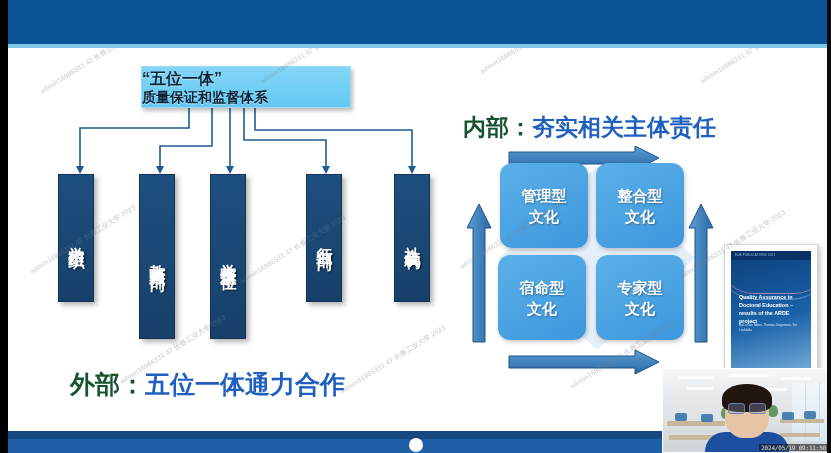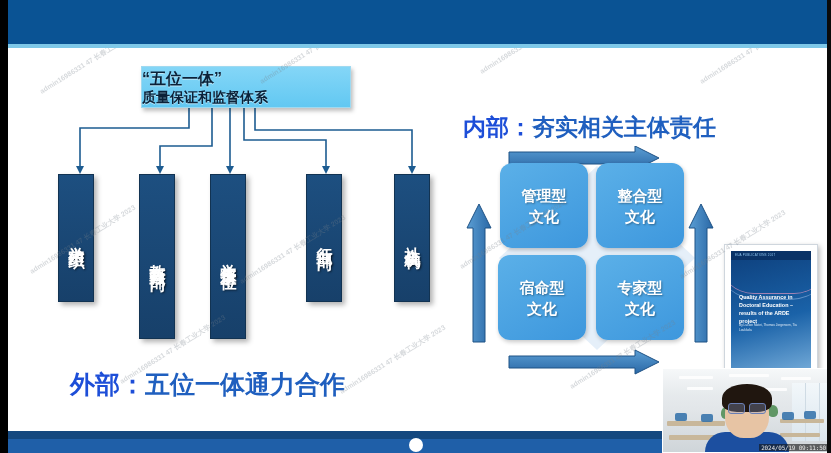--- a/index.html
+++ b/index.html
@@ -108,21 +108,21 @@
     letter-spacing:2px;
     line-height:1.05;
     text-shadow:1px 1px 2px rgba(0,0,0,.5);
   }
 
   
   .heading{
     position:absolute;white-space:nowrap;
     font-weight:bold;
   }
-  .heading .red{color:#1d4ed8;}
+  .heading .red{color:#14532d;}
   .heading .blue{color:#1f5fbf;}
 
   #heading-inner{left:455px;top:64px;font-size:23px;}
   #heading-outer{left:62px;top:320px;font-size:25px;}
 
   
   .culture-wrap{
     position:absolute;left:490px;top:115px;width:200px;height:190px;
   }
   .culture-box{

